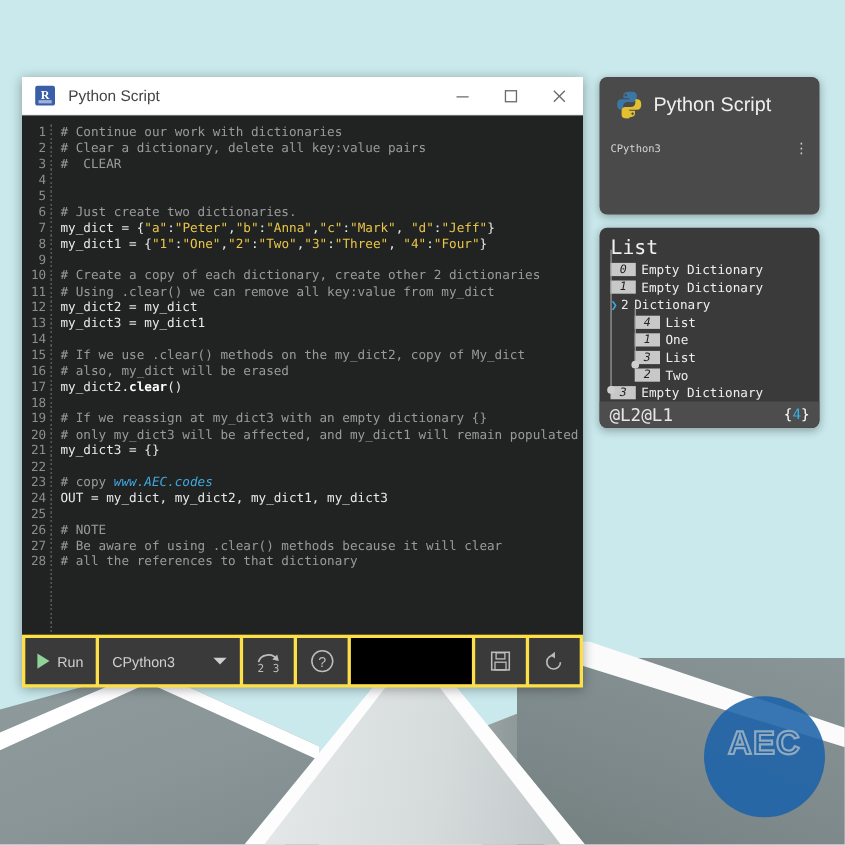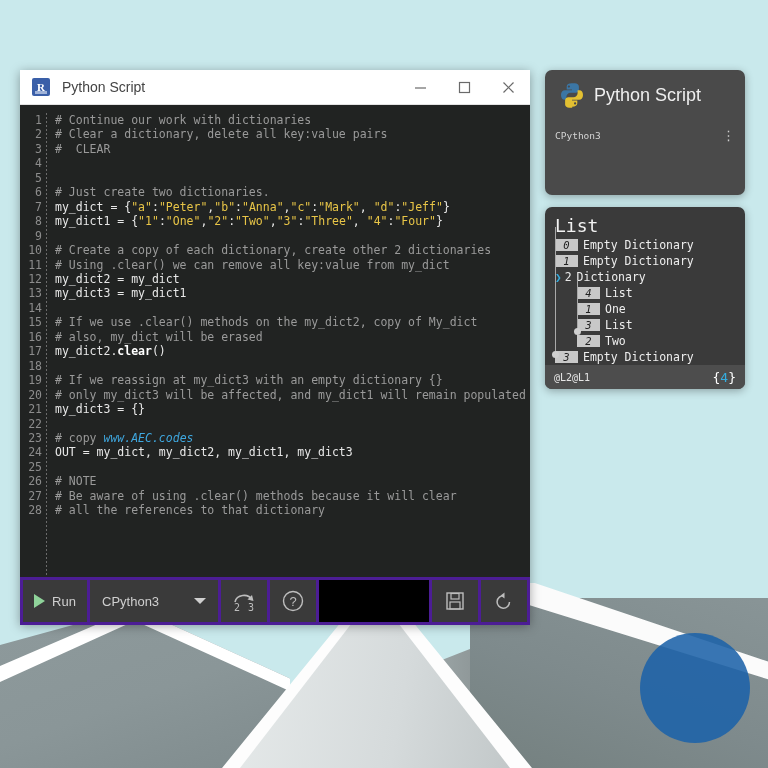--- a/index.html
+++ b/index.html
@@ -116,21 +116,21 @@
     margin-right:8px;
   }
   #code-lines{flex:1;white-space:pre;color:#e8e8e8;overflow:hidden;}
   .cmt{color:#9a9a9a;}
   .str{color:#e8c547;}
   .lnk{color:#3fa8e0;font-style:italic;}
   .mth{color:#ffffff;font-weight:bold;}
 
   
   #toolbar{
-    height:48px;background:#4c1d95;display:flex;align-items:stretch;
+    height:48px;background:#fde047;display:flex;align-items:stretch;
     padding:3px;box-sizing:border-box;gap:3px;
   }
   .tb{
     background:#3a3a3a;display:flex;align-items:center;justify-content:center;
     color:#cfcfcf;font-size:13px;
   }
   #tb-run{width:64px;gap:7px;}
   #run-tri{
     width:0;height:0;border-left:11px solid #8fd39a;
     border-top:7px solid transparent;border-bottom:7px solid transparent;
@@ -211,39 +211,40 @@
   #tree-line-sub{
     position:absolute;left:32px;top:73px;width:1px;height:50px;background:#a9a9a9;
   }
   #tree-dot-sub{
     position:absolute;left:29px;top:121px;width:7px;height:7px;border-radius:50%;background:#cfcfcf;
   }
   #watch-foot{
     position:absolute;left:0;bottom:0;width:100%;height:24px;background:#4d4d4d;
     display:flex;align-items:center;padding:0 9px;box-sizing:border-box;
   }
-  #watch-path{color:#e6e6e6;font-size:10px;}
+  #watch-path{color:#e6e6e6;font-size:16px;}
   #watch-count{margin-left:auto;color:#ffffff;font-size:13px;}
   #watch-count b{color:#35aee0;font-weight:normal;}
 </style>
 </head>
 <body>
 
 <div id="bg">
   <div class="roof roofA"></div>
   <div class="roof roofAedge"></div>
   <div class="shadowWall"></div>
   <div class="roof roofC"></div>
   <div class="roof roofCedge"></div>
   <div class="roof roofBedge"></div>
   <div class="roof roofB"></div>
 </div>
 
 <div id="aec-logo">
   <div class="disc"></div>
+  <div class="ltxt l1">AEC</div>
 </div>
 
 <div id="script-window">
 
   <div id="titlebar">
     <div id="revit-icon">R</div>
     <div id="win-title">Python Script</div>
     <div class="win-btns">
       <div class="win-btn">
         <svg width="13" height="13" viewBox="0 0 13 13">

